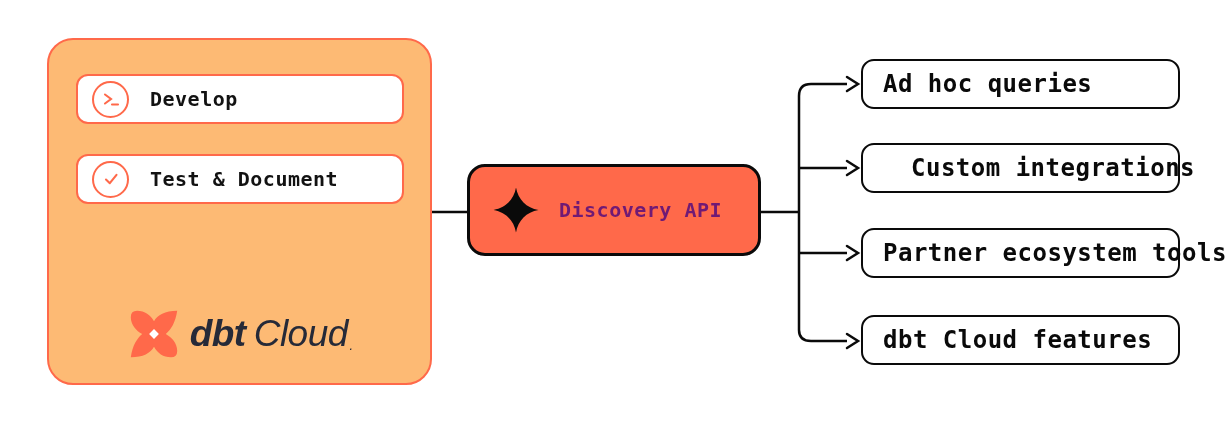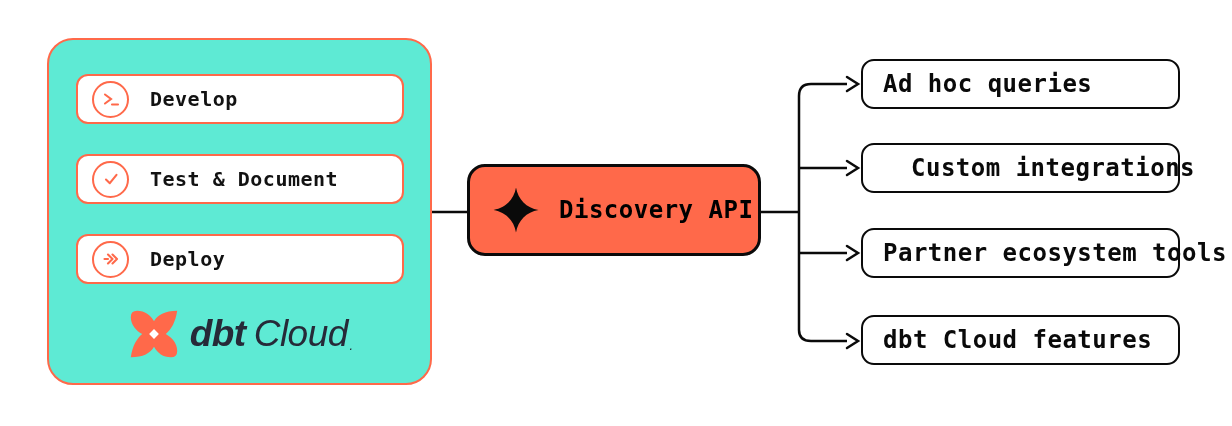--- a/index.html
+++ b/index.html
@@ -12,21 +12,21 @@
     font-family: "DejaVu Sans Mono", "Liberation Mono", monospace;
     overflow: hidden;
   }
   
   .source-panel {
     position: absolute;
     left: 47px; top: 38px;
     width: 385px; height: 347px;
     border: 2px solid #FF694A;
     border-radius: 26px;
-    background: #5eead4;
+    background: #fdba74;
   }
   .source-item {
     position: absolute;
     left: 27px;
     width: 328px; height: 50px;
     border: 2px solid #FF694A;
     border-radius: 12px;
     background: #ffffff;
     display: flex;
     align-items: center;
@@ -77,23 +77,23 @@
     width: 294px; height: 92px;
     background: #FF694A;
     border: 3px solid #0A0A0A;
     border-radius: 18px;
     display: flex;
     align-items: center;
     gap: 19px;
     padding-left: 22px;
   }
   .hub-label {
-    font-size: 24px;
+    font-size: 20px;
     font-weight: 600;
-    color: #000000;
+    color: #701a75;
     letter-spacing: 0.5px;
     white-space: pre;
   }
   
   .output-box {
     position: absolute;
     left: 861px;
     width: 319px; height: 50px;
     border: 2.5px solid #0A0A0A;
     border-radius: 13px;
@@ -150,30 +150,20 @@
 
     <div class="source-item i1">
       <span class="icon-circle">
         <svg width="18" height="18" viewBox="0 0 18 18" fill="none" stroke="#FF694A" stroke-width="2.1" stroke-linecap="round" stroke-linejoin="round">
           <path d="M4,9.5 L7.8,13.2 L14.5,4.8"></path>
         </svg>
       </span>
       <span class="label">Test &amp; Document</span>
     </div>
 
-    <div class="source-item i2">
-      <span class="icon-circle">
-        <svg width="18" height="18" viewBox="0 0 18 18" fill="none" stroke="#FF694A" stroke-width="2.1" stroke-linecap="round" stroke-linejoin="round">
-          <path d="M2.5,9 H6"></path>
-            <path d="M6,4.5 L10.5,9 L6,13.5"></path>
-            <path d="M10.5,4.5 L15,9 L10.5,13.5"></path>
-        </svg>
-      </span>
-      <span class="label">Deploy</span>
-    </div>
 
     <div class="brand-row">
       <svg width="54" height="54" viewBox="0 0 64 64">
         <path fill="#FF694A" d="M32,17 C36,9.5 45,4.5 59.5,4.5 C57.5,18 52.5,26.5 46,32
           C53,36 59.5,43 59.5,52 Q59.5,59.5 52,59.5 C43,59.5 36,54.5 32,47
           C28,54.5 19,59.5 4.5,59.5 C6.5,46 11.5,37.5 18,32
           C11,28 4.5,21 4.5,12 Q4.5,4.5 12,4.5 C21,4.5 28,9.5 32,17 Z"></path>
         <path fill="#ffffff" d="M32,26.2 L37.8,32 L32,37.8 L26.2,32 Z"></path>
       </svg>
       <span class="brand-text">

